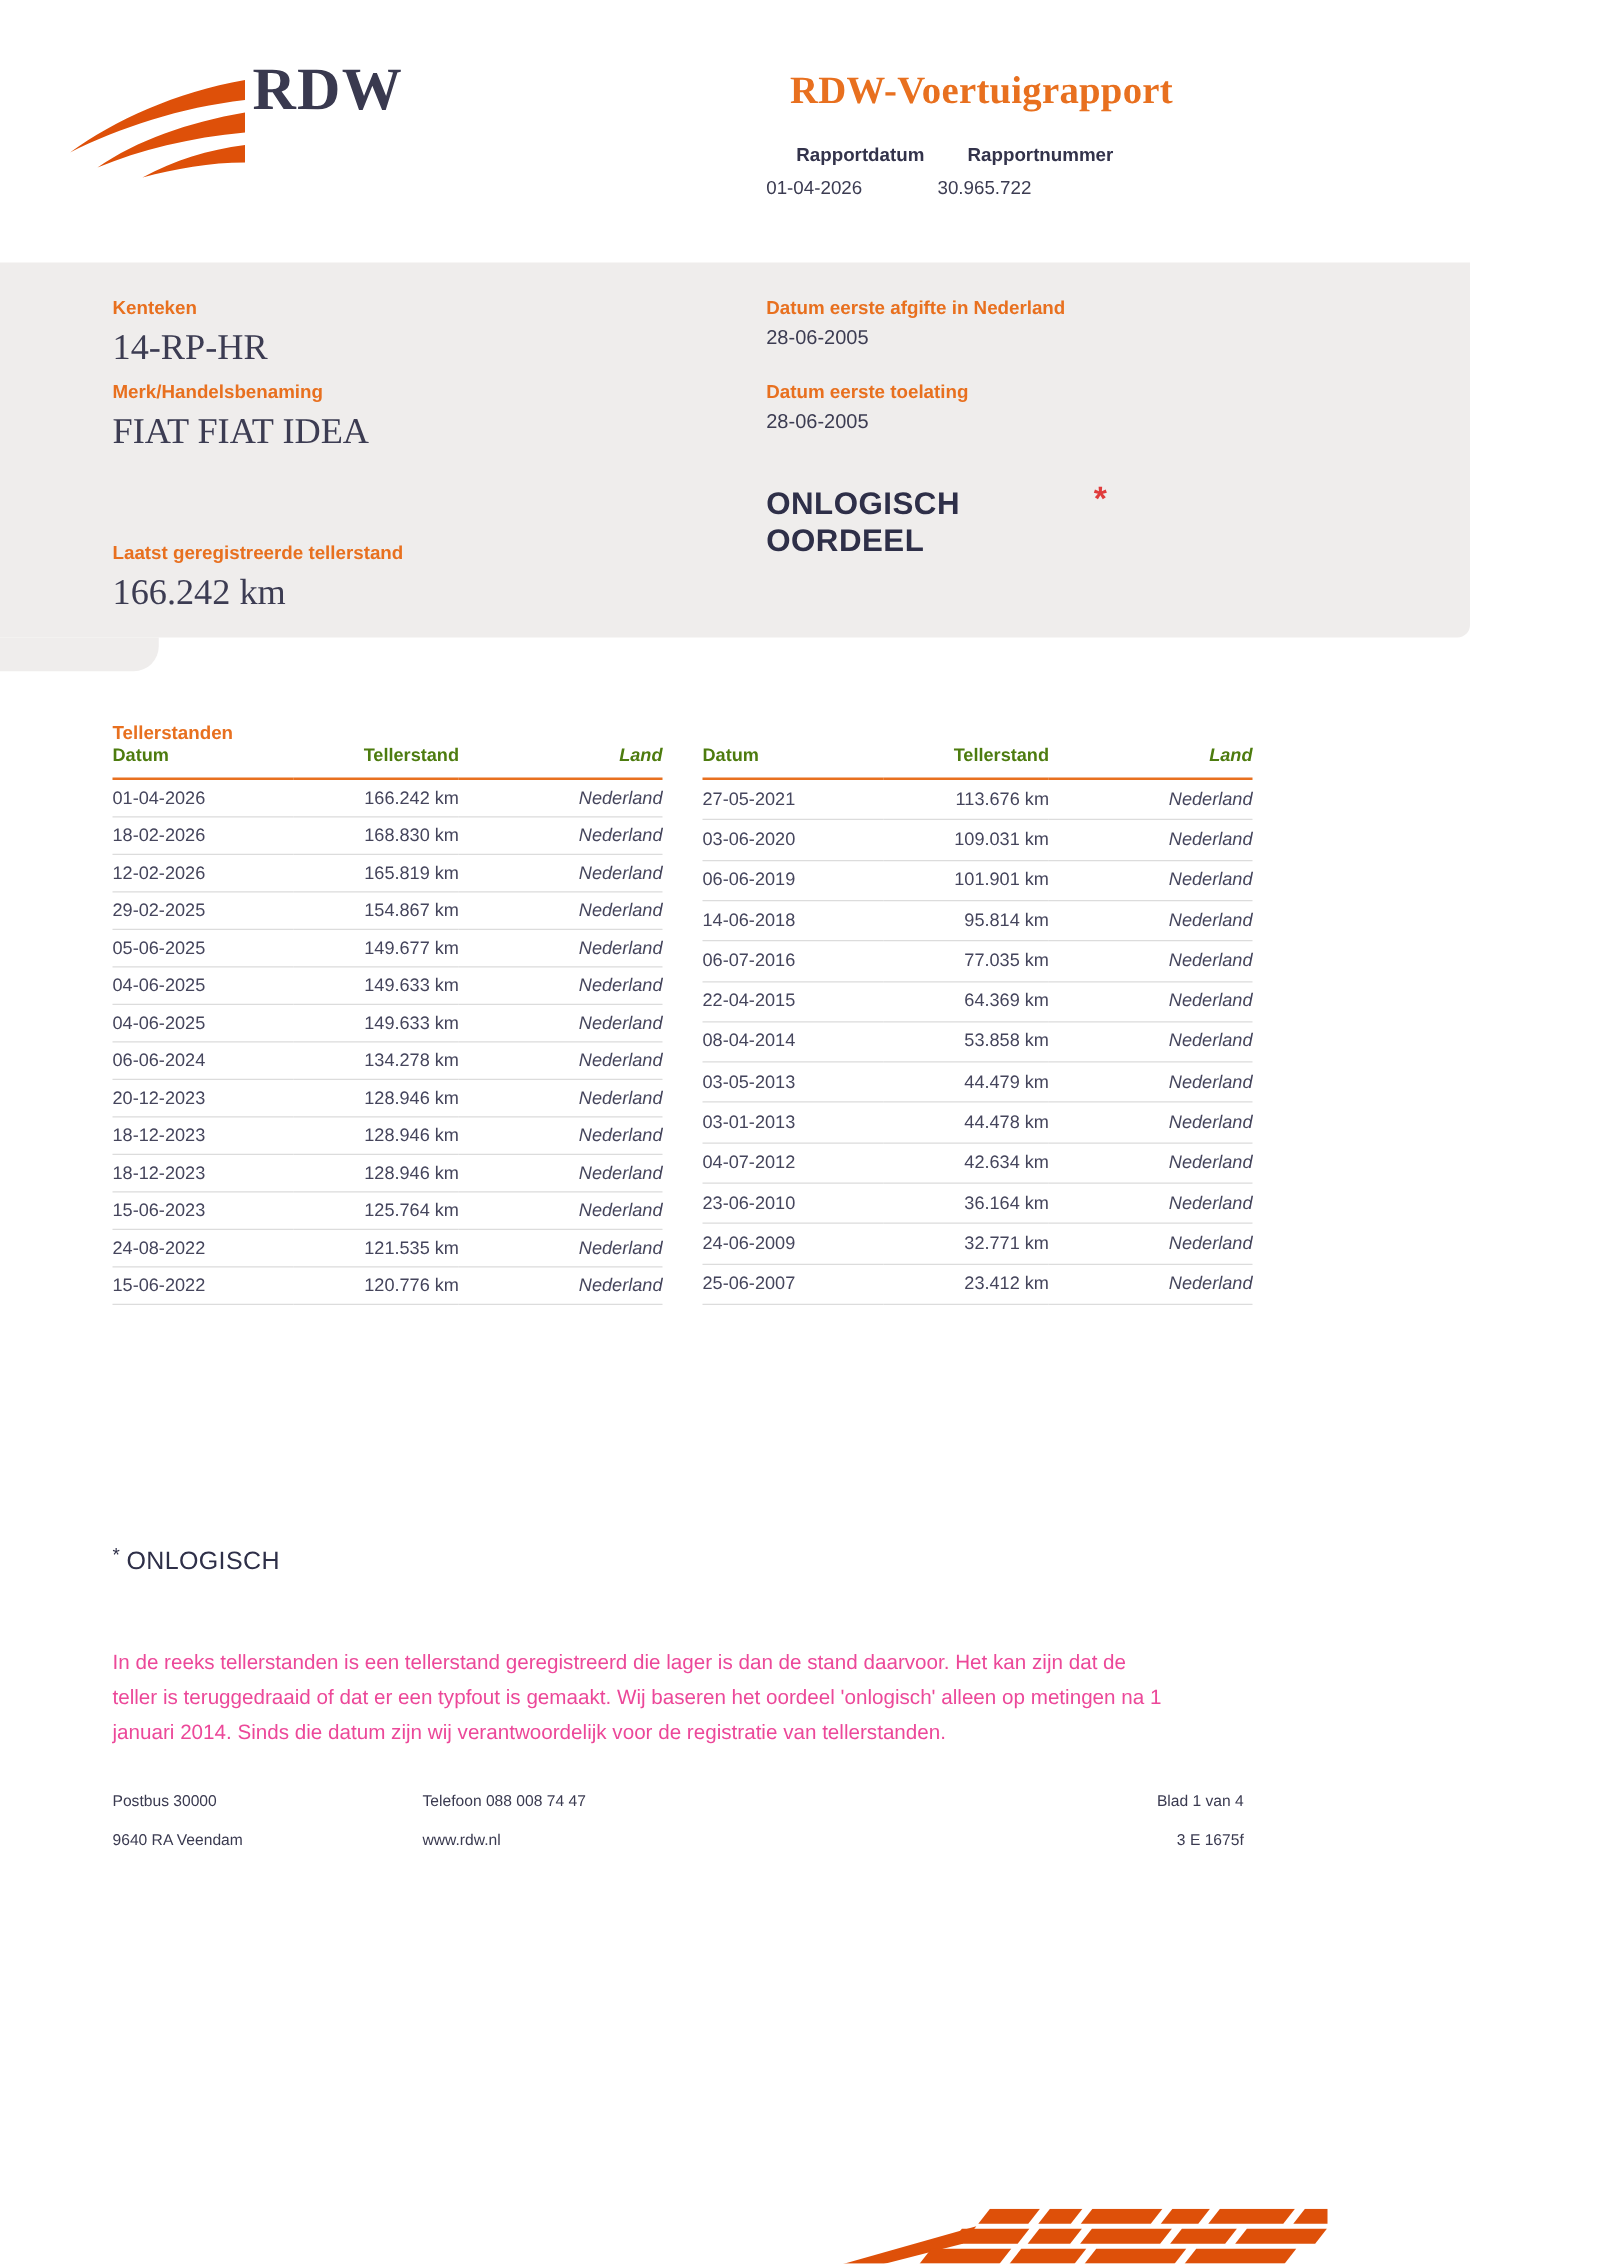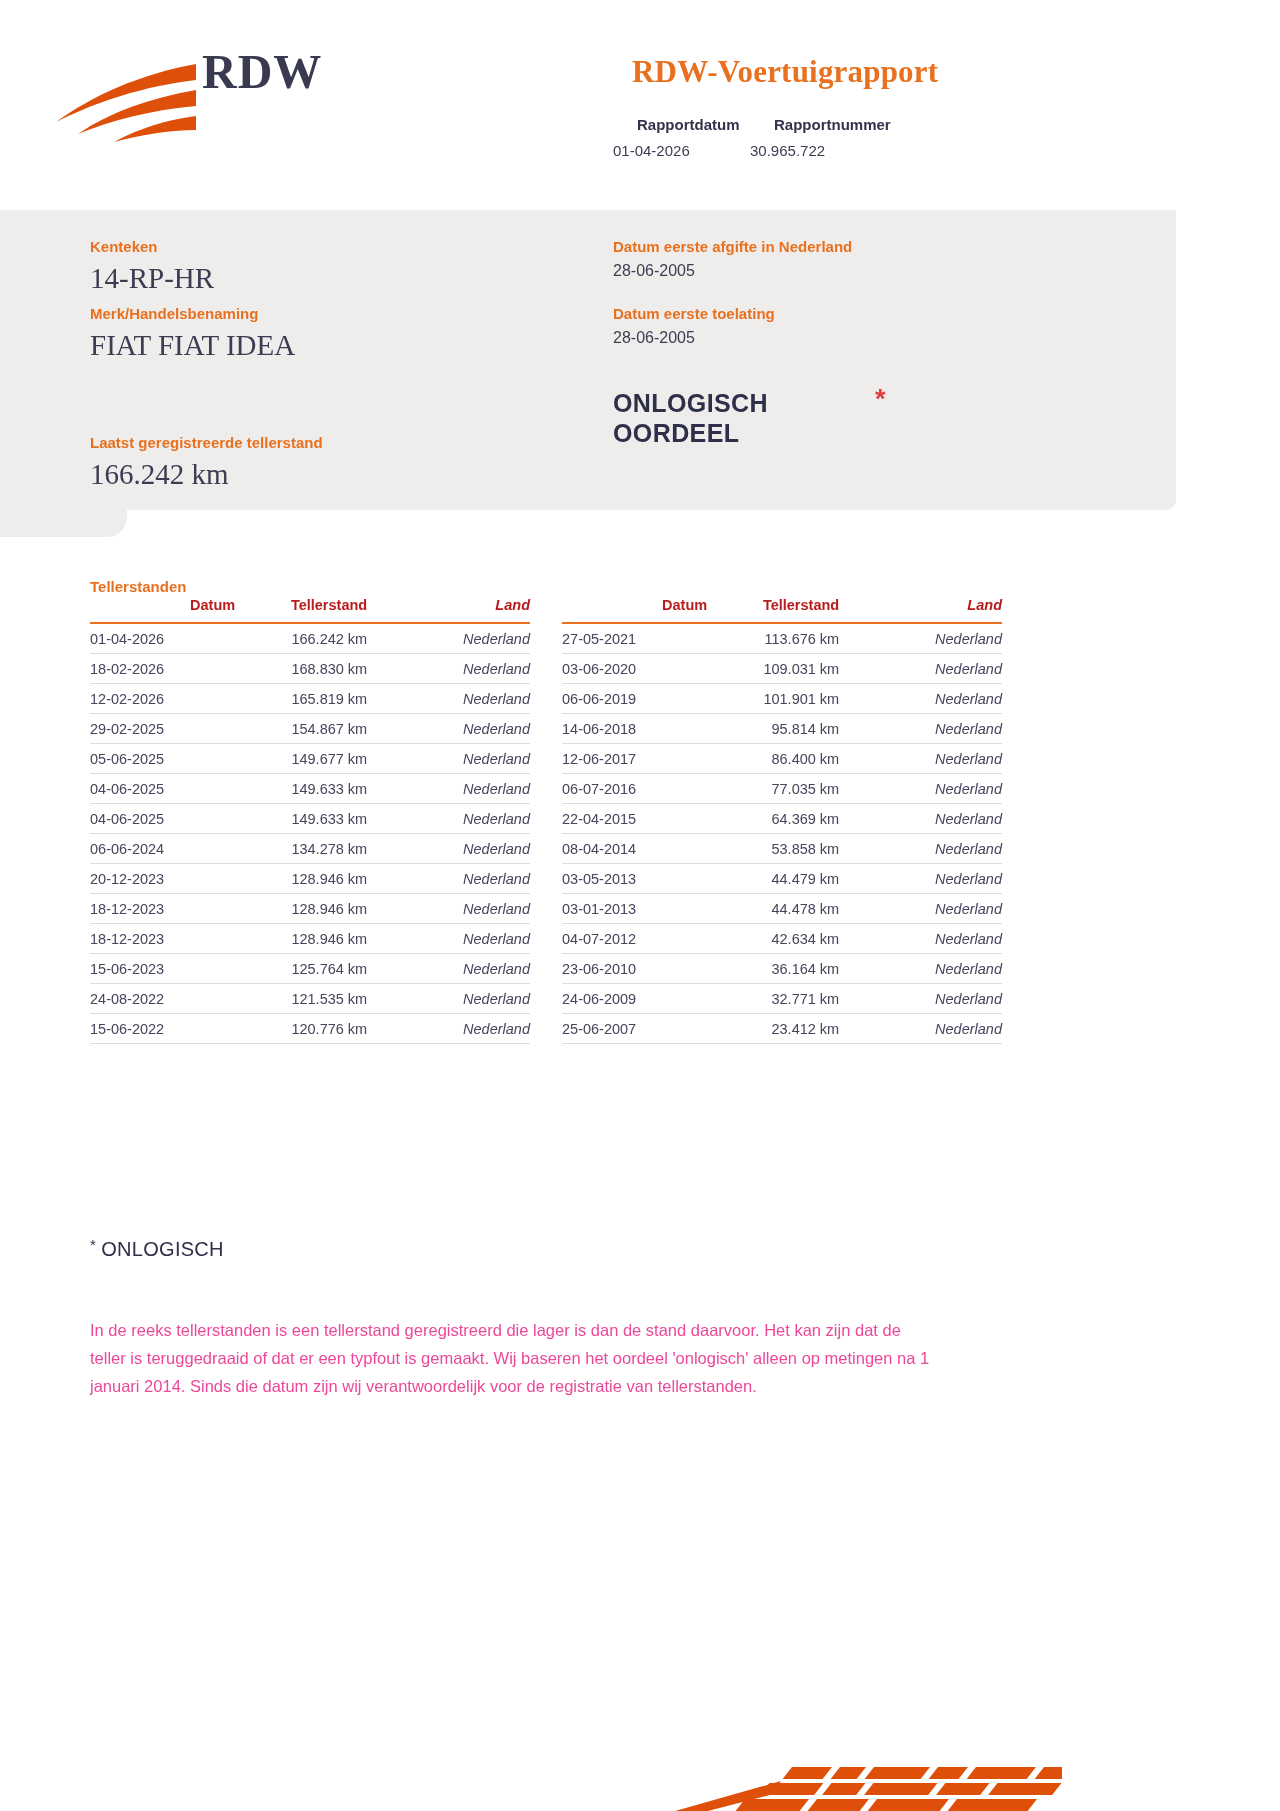--- a/index.html
+++ b/index.html
@@ -61,22 +61,22 @@
   }
 
   
   .section-title{
     position:absolute;left:90px;top:566px;
     font-size:15px;font-weight:700;color:#e8701f;
   }
   .tables{position:absolute;left:90px;top:592px;width:912px;display:flex;gap:32px;}
   .tables table{flex:1;border-collapse:collapse;table-layout:fixed;}
   .tables th{
-    font-size:14.5px;font-weight:700;color:#b91c1c;
-    padding:5px 0 9px;border-bottom:2px solid #e8701f;text-align:right;
+    font-size:14.5px;font-weight:700;color:#4d7c0f;
+    padding:5px 0 9px;border-bottom:2px solid #e8701f;
   }
   .tables td{
     font-size:14.5px;color:#45455c;
     padding:6.5px 0;border-bottom:1px solid #dcdcdc;
   }
   .col-datum{width:33%;text-align:left;}
   .col-teller{width:30%;text-align:right;}
   .col-land{width:37%;text-align:right;font-style:italic;}
 
   
@@ -257,25 +257,20 @@
             <td class="col-datum">06-06-2019</td>
             <td class="col-teller">101.901 km</td>
             <td class="col-land">Nederland</td>
           </tr>
           <tr>
             <td class="col-datum">14-06-2018</td>
             <td class="col-teller">95.814 km</td>
             <td class="col-land">Nederland</td>
           </tr>
           <tr>
-            <td class="col-datum">12-06-2017</td>
-            <td class="col-teller">86.400 km</td>
-            <td class="col-land">Nederland</td>
-          </tr>
-          <tr>
             <td class="col-datum">06-07-2016</td>
             <td class="col-teller">77.035 km</td>
             <td class="col-land">Nederland</td>
           </tr>
           <tr>
             <td class="col-datum">22-04-2015</td>
             <td class="col-teller">64.369 km</td>
             <td class="col-land">Nederland</td>
           </tr>
           <tr>
@@ -313,20 +308,28 @@
             <td class="col-teller">23.412 km</td>
             <td class="col-land">Nederland</td>
           </tr>
         </tbody>
     </table>
   </div>
 
   <div class="note-heading"><span class="note-asterisk">*</span><span>ONLOGISCH</span></div>
   <p class="note-body">In de reeks tellerstanden is een tellerstand geregistreerd die lager is dan de stand daarvoor. Het kan zijn dat de teller is teruggedraaid of dat er een typfout is gemaakt. Wij baseren het oordeel 'onlogisch' alleen op metingen na 1 januari 2014. Sinds die datum zijn wij verantwoordelijk voor de registratie van tellerstanden.</p>
 
+  <div class="footer">
+    <div>Postbus 30000</div>
+    <div>Telefoon 088 008 74 47</div>
+    <div class="right">Blad 1 van 4</div>
+    <div>9640 RA Veendam</div>
+    <div>www.rdw.nl</div>
+    <div class="right">3 E 1675f</div>
+  </div>
 
   <svg class="footer-flag" width="420" height="44" viewBox="0 0 420 44">
     <g fill="#de5009" transform="skewX(-38)">
       <path d="M62 46 L150 14 L150 28 L94 46 Z"></path>
       <rect x="150" y="0" width="40" height="12"></rect>
       <rect x="198" y="0" width="26" height="12"></rect>
       <rect x="232" y="0" width="56" height="12"></rect>
       <rect x="296" y="0" width="30" height="12"></rect>
       <rect x="334" y="0" width="60" height="12"></rect>
       <rect x="402" y="0" width="30" height="12"></rect>

